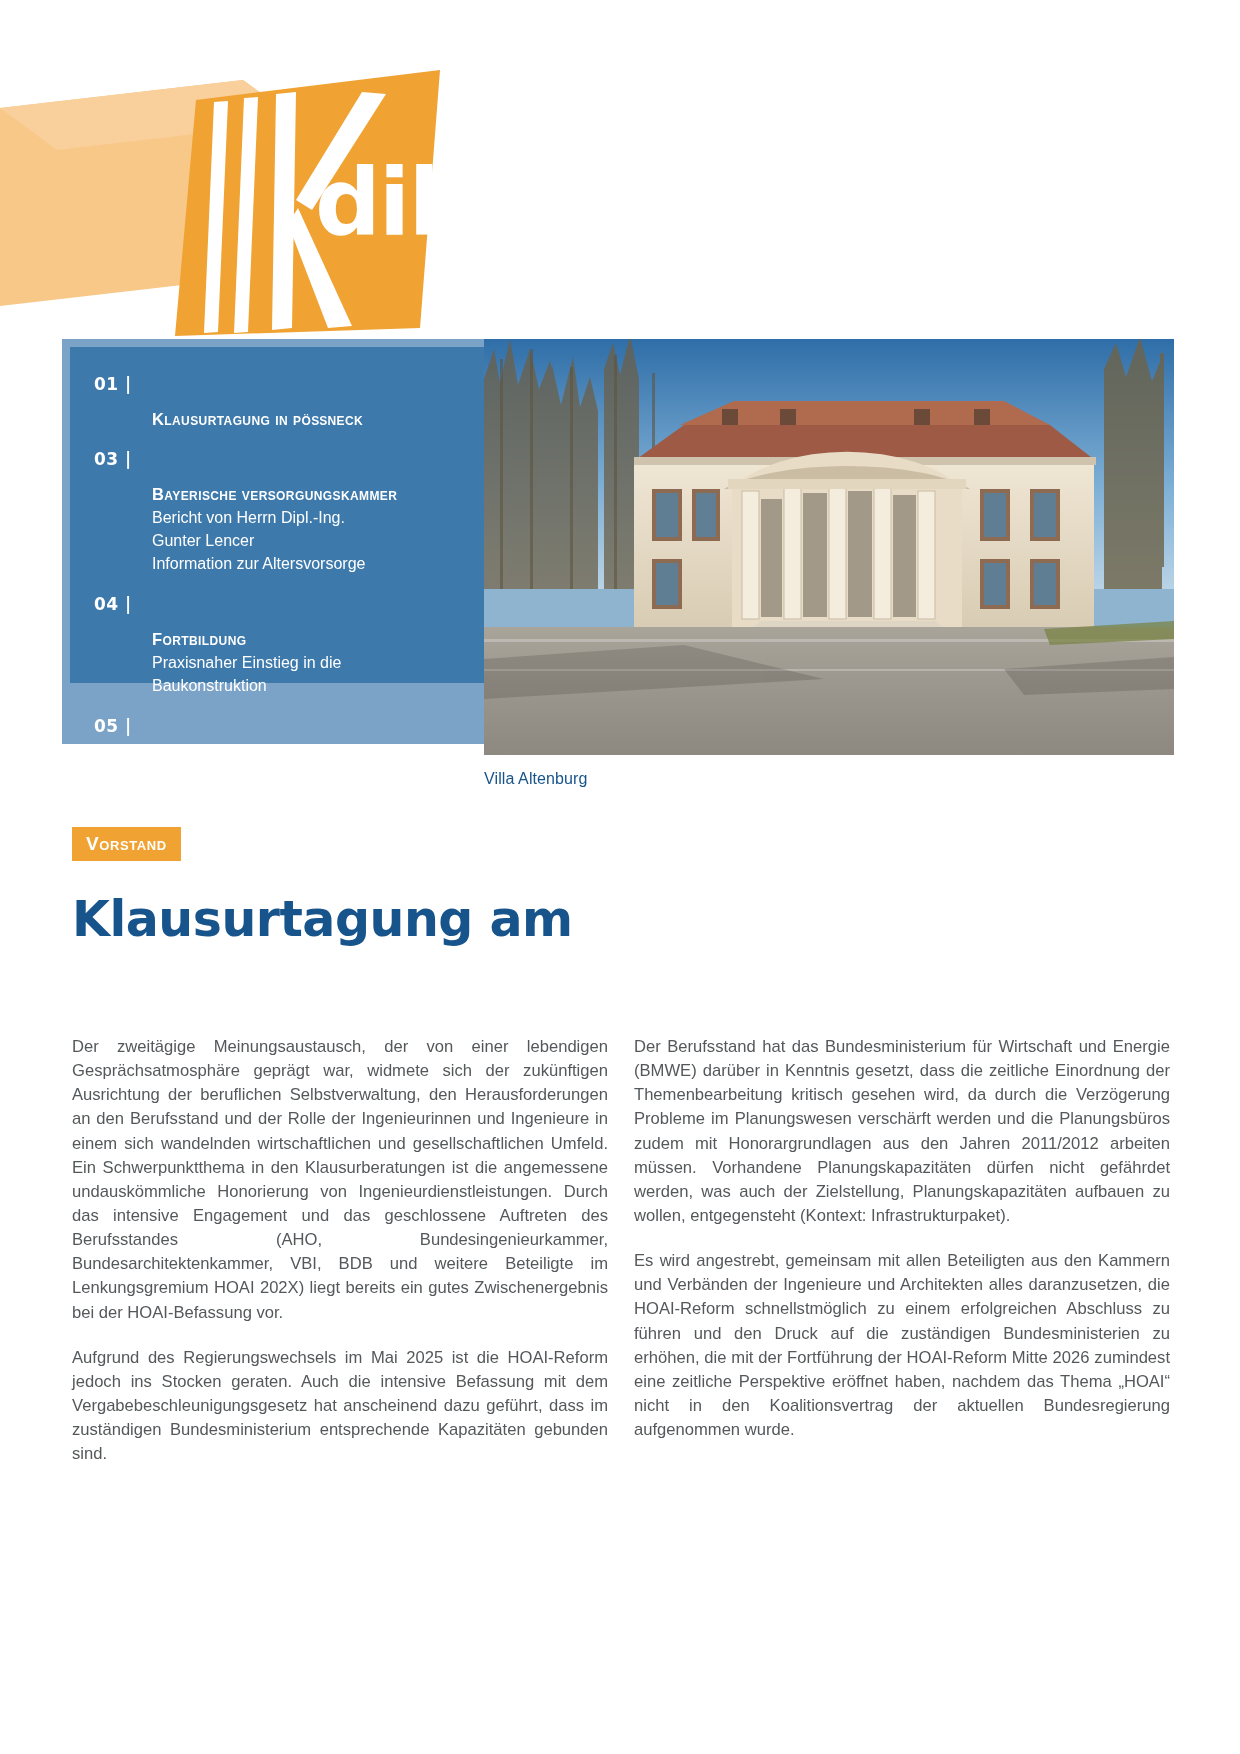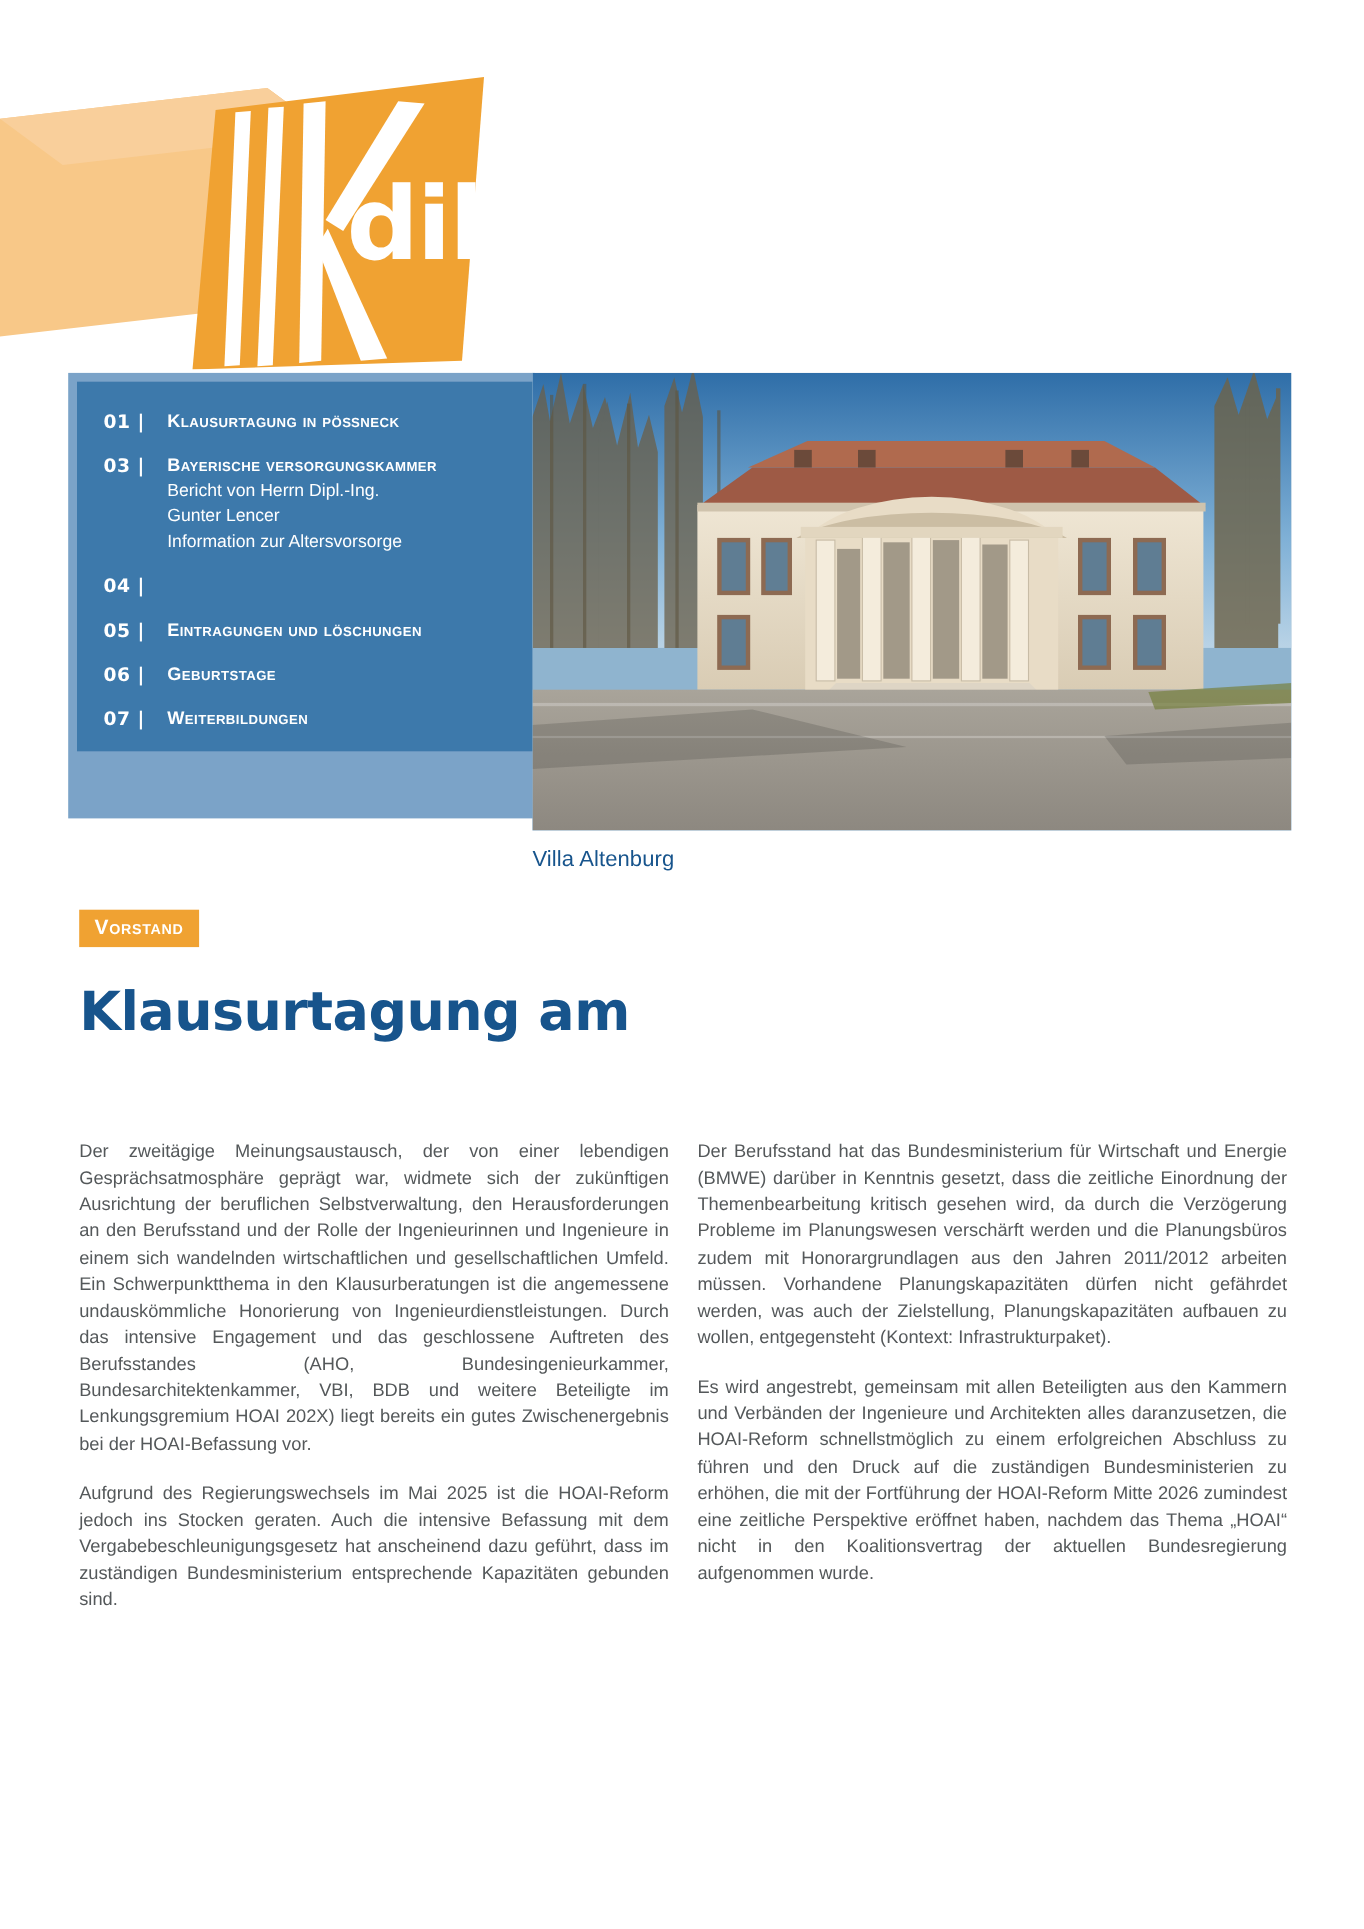--- a/index.html
+++ b/index.html
@@ -82,20 +82,21 @@
   .toc-body { flex: 1 1 auto; }
   .toc-title {
     font-family: "Liberation Sans", sans-serif;
     font-size: 16.5px;
     font-weight: bold;
     color: #ffffff;
     font-variant: small-caps;
     text-transform: lowercase;
     letter-spacing: 0.4px;
     line-height: 1.3;
+    margin-top: 36px;
   }
   .toc-title::first-letter { text-transform: uppercase; }
   .toc-sub {
     font-family: "Liberation Sans", sans-serif;
     font-size: 16px;
     color: #ffffff;
     line-height: 1.38;
     margin-top: 1px;
   }
 
@@ -106,21 +107,21 @@
     width: 690px; height: 416px;
     overflow: hidden;
     background: #8fb4cf;
   }
   .hero svg { display: block; }
 
   .hero-caption {
     position: absolute;
     left: 484px; top: 770px;
     font-family: "Liberation Sans", sans-serif;
-    font-size: 20px;
+    font-size: 16px;
     color: #17548c;
     letter-spacing: 0.1px;
   }
 
   
   .kicker {
     position: absolute;
     left: 72px; top: 827px;
     background: #f0a232;
     color: #ffffff;
@@ -213,20 +214,25 @@
       <div class="toc-body">
         <div class="toc-title">Bayerische Versorgungskammer</div>
         <div class="toc-sub">Bericht von Herrn Dipl.-Ing.</div>
         <div class="toc-sub">Gunter Lencer</div>
         <div class="toc-sub">Information zur Altersvorsorge</div>
       </div>
     </div>
 
     <div class="toc-item">
       <div class="toc-num">04 |</div>
+      <div class="toc-body">
+        <div class="toc-title">Fortbildung</div>
+        <div class="toc-sub">Praxisnaher Einstieg in die</div>
+        <div class="toc-sub">Baukonstruktion</div>
+      </div>
     </div>
 
     <div class="toc-item">
       <div class="toc-num">05 |</div>
       <div class="toc-body">
         <div class="toc-title">Eintragungen und Löschungen</div>
       </div>
     </div>
 
     <div class="toc-item">

